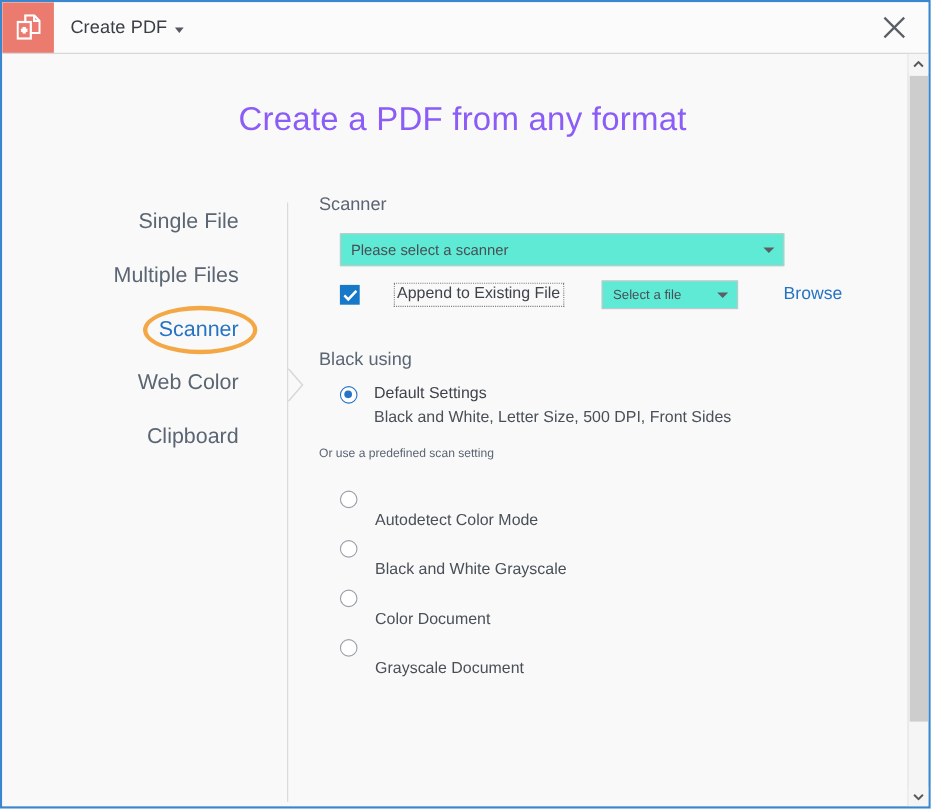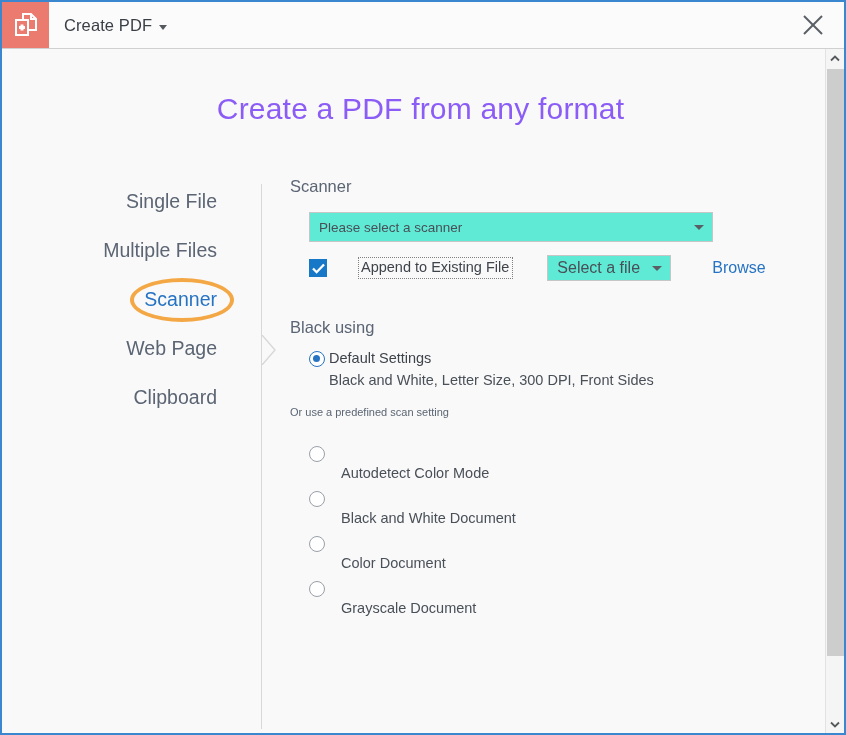--- a/index.html
+++ b/index.html
@@ -207,21 +207,21 @@
     color: #3f444b;
     border: 1px dotted #808080;
     padding: 1px 3px 2px 2px;
     line-height: 1.15;
     white-space: nowrap;
   }
   .file-select {
     width: 124px;
     margin-left: 15px;
     height: 26px;
-    font-size: 16px;
+    font-size: 12px;
   }
   .browse-link {
     margin-left: 22px;
     font-size: 16px;
     color: #2673c4;
     cursor: pointer;
     white-space: nowrap;
   }
 
   .scan-using-label {
@@ -249,21 +249,21 @@
   }
   .radio.selected { border-color: #2673c4; }
   .radio.selected::after {
     content: "";
     position: absolute;
     left: 3px; top: 3px;
     width: 7px; height: 7px;
     border-radius: 50%;
     background: #2673c4;
   }
-  .radio-texts { margin-left: 4px; }
+  .radio-texts { margin-left: 15px; }
   .radio-label {
     font-size: 14.5px;
     color: #3f444b;
     line-height: 1.35;
     white-space: nowrap;
   }
   .radio-sub {
     font-size: 14.5px;
     color: #4a5058;
     margin-top: 3px;
@@ -358,21 +358,21 @@
         <span>Single File</span>
       </div>
       <div class="sidebar-item">
         <span>Multiple Files</span>
       </div>
       <div class="sidebar-item active">
         <span>Scanner</span>
         <span class="ellipse-annot"></span>
       </div>
       <div class="sidebar-item">
-        <span>Web Page</span>
+        <span>Web Color</span>
       </div>
       <div class="sidebar-item">
         <span>Clipboard</span>
       </div>
     </div>
 
     <div class="divider"></div>
     <div class="divider-notch">
       <svg width="16" height="30" viewBox="0 0 16 30">
         <polyline points="1,0 14,15 1,30" fill="none" stroke="#d8d8d8" stroke-width="1.4"></polyline>
@@ -401,34 +401,34 @@
         </span>
         <span class="browse-link">Browse</span>
       </div>
 
       <div class="scan-using-label">Black using</div>
 
       <div class="radio-row">
         <span class="radio selected"></span>
         <span class="radio-texts">
           <div class="radio-label">Default Settings</div>
-          <div class="radio-sub">Black and White, Letter Size, 300 DPI, Front Sides</div>
+          <div class="radio-sub">Black and White, Letter Size, 500 DPI, Front Sides</div>
         </span>
       </div>
 
       <div class="predef-label">Or use a predefined scan setting</div>
 
       <div class="preset-list">
         <div class="preset-row">
           <span class="radio"></span>
           <span class="preset-label">Autodetect Color Mode</span>
         </div>
         <div class="preset-row">
           <span class="radio"></span>
-          <span class="preset-label">Black and White Document</span>
+          <span class="preset-label">Black and White Grayscale</span>
         </div>
         <div class="preset-row">
           <span class="radio"></span>
           <span class="preset-label">Color Document</span>
         </div>
         <div class="preset-row">
           <span class="radio"></span>
           <span class="preset-label">Grayscale Document</span>
         </div>
       </div>

